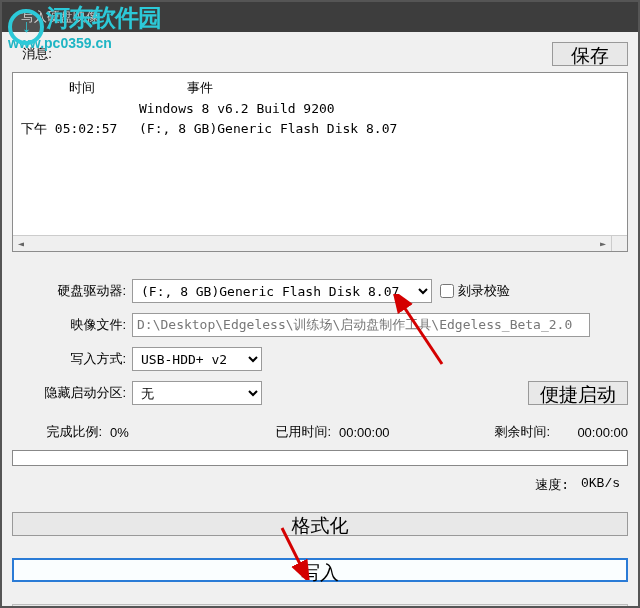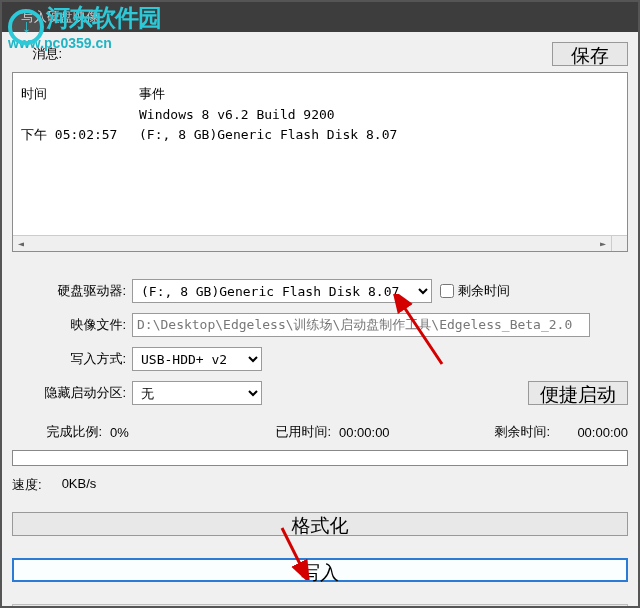--- a/index.html
+++ b/index.html
@@ -41,21 +41,21 @@
     border: 4px solid #2cc9d8;
     display: inline-flex; align-items: center; justify-content: center;
     font-size: 18px; color: #2cc9d8;
     background: rgba(255,255,255,0.1);
     margin-right: 2px;
     position: relative; top: 6px;
   }
   .wm-icon::after { content: "↓"; }
   .content { padding: 6px 10px 10px 10px; }
   .msg-row { display: flex; align-items: center; gap: 8px; margin: 4px 0 6px 0; }
-  .msg-row .lbl { width: 50px; text-align: right; }
+  .msg-row .lbl { width: 50px; text-align: center; }
   .msg-row .spacer { flex: 1; }
   .btn {
     min-width: 76px; height: 24px;
     background: #e8e8e8;
     border: 1px solid #999;
     font-size: 19px;
     font-family: inherit;
     cursor: pointer;
     text-align: center;
     padding: 0 10px;
@@ -64,21 +64,21 @@
   .btn.primary { border: 2px solid #2a7bd6; background: #fafeff; }
   .btn.disabled { color: #a3a3a3; border-color: #bdbdbd; cursor: default; }
   .log-box {
     background: #fff;
     border: 1px solid #8c8c8c;
     height: 180px;
     position: relative;
     font-family: "SimSun", monospace;
     font-size: 13px;
   }
-  .log-header { display: flex; padding: 12px 8px 2px 8px; }
+  .log-header { display: flex; padding: 6px 8px 2px 8px; margin-left: 48px; }
   .log-header .col-time { width: 118px; }
   .log-body { padding: 0 8px; }
   .log-row { display: flex; line-height: 20px; }
   .log-row .col-time { width: 118px; }
   .log-scroll-h {
     position: absolute; left: 0; right: 16px; bottom: 0; height: 16px;
     background: #efefef; border-top: 1px solid #ccc;
     display: flex; align-items: center;
   }
   .log-scroll-h .arrow { width:16px; height:16px; display:flex;align-items:center;justify-content:center;color:#666;font-size:10px;}
@@ -101,21 +101,21 @@
   .checkbox input { width:14px; height:14px; }
   .stats-row {
     display: flex; align-items: center; height: 28px; gap: 8px; margin-top: 8px;
     font-size: 13px;
   }
   .stats-row .slabel { width: 90px; text-align: right; }
   .stats-row .sval { width: 80px; text-align: left; }
   .progress {
     height: 16px; border: 1px solid #888; background: #fff; margin: 4px 0 4px 0;
   }
-  .speed-row { display:flex; justify-content:flex-start; gap:20px; padding: 6px 8px 12px 0; }
+  .speed-row { display:flex; justify-content:flex-end; gap:12px; padding: 6px 8px 12px 0; font-family: Liberation Mono, monospace; }
   .bottom-row {
     display: flex; justify-content: center; gap: 22px; padding: 6px 0 12px 0; flex-direction: column;
   }
   .arrow-svg { position: absolute; pointer-events: none; z-index: 20; }
 </style>
 </head>
 <body>
 
 <div class="titlebar">
   <span>写入硬盘映像</span>
@@ -158,21 +158,21 @@
   </div>
 
   <div class="form">
     <div class="form-row">
       <span class="flabel">硬盘驱动器:</span>
       <select class="drive">
         <option>(F:, 8 GB)Generic Flash Disk     8.07</option>
       </select>
       <label class="checkbox">
         <input type="checkbox" style="">
-        <span>剩余时间</span>
+        <span>刻录校验</span>
       </label>
     </div>
     <div class="form-row">
       <span class="flabel">映像文件:</span>
       <input type="text" class="path" value="D:\Desktop\Edgeless\训练场\启动盘制作工具\Edgeless_Beta_2.0" style="">
     </div>
     <div class="form-row">
       <span class="flabel">写入方式:</span>
       <select class="small">
         <option>USB-HDD+ v2</option>

